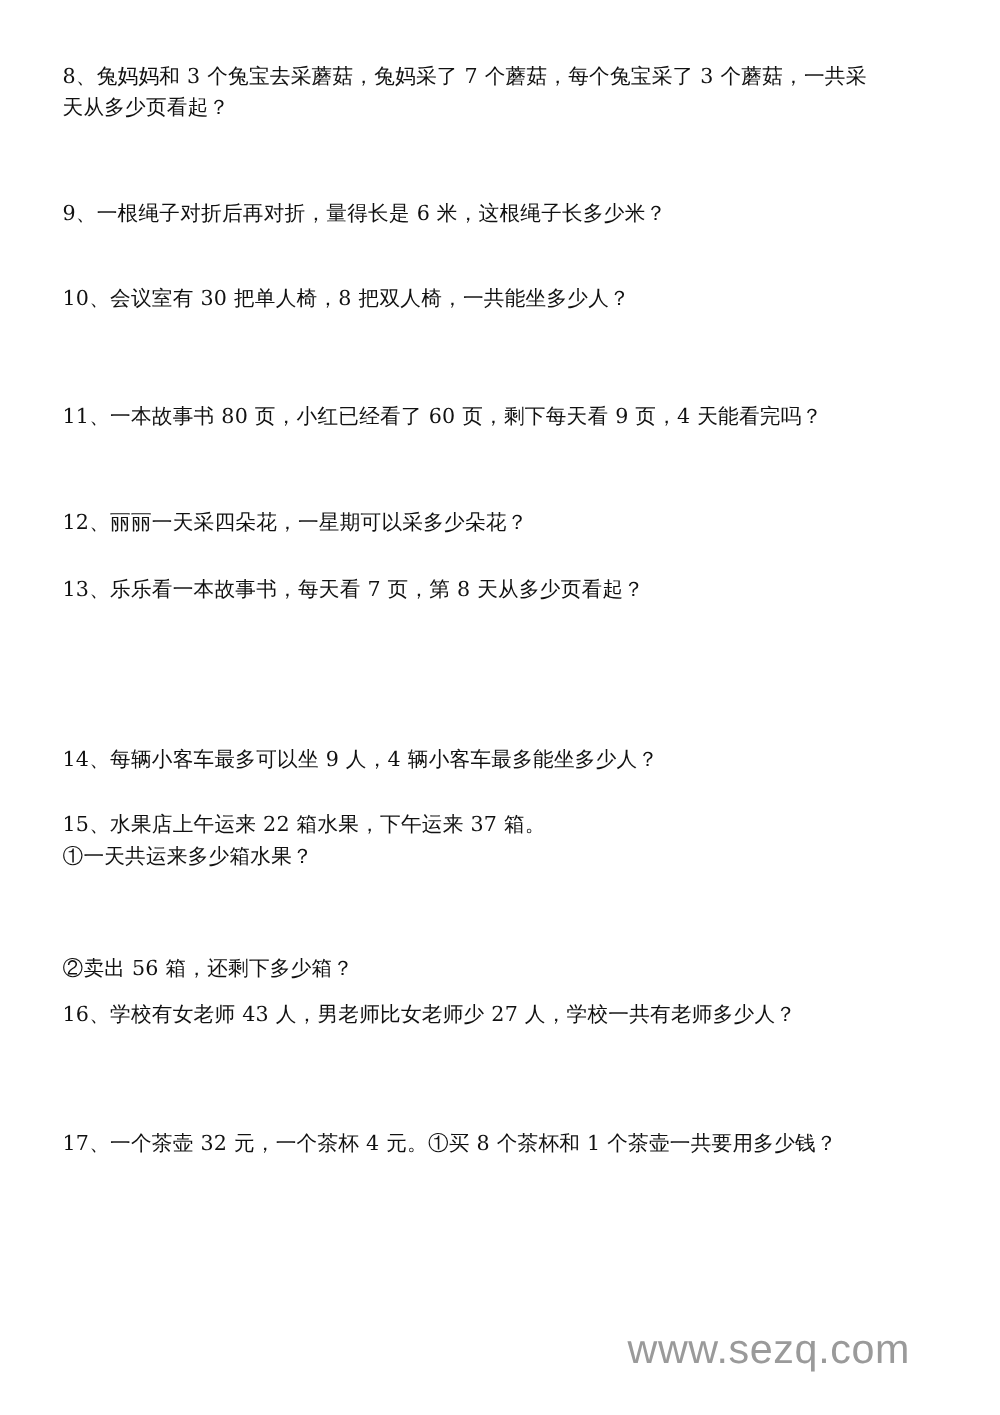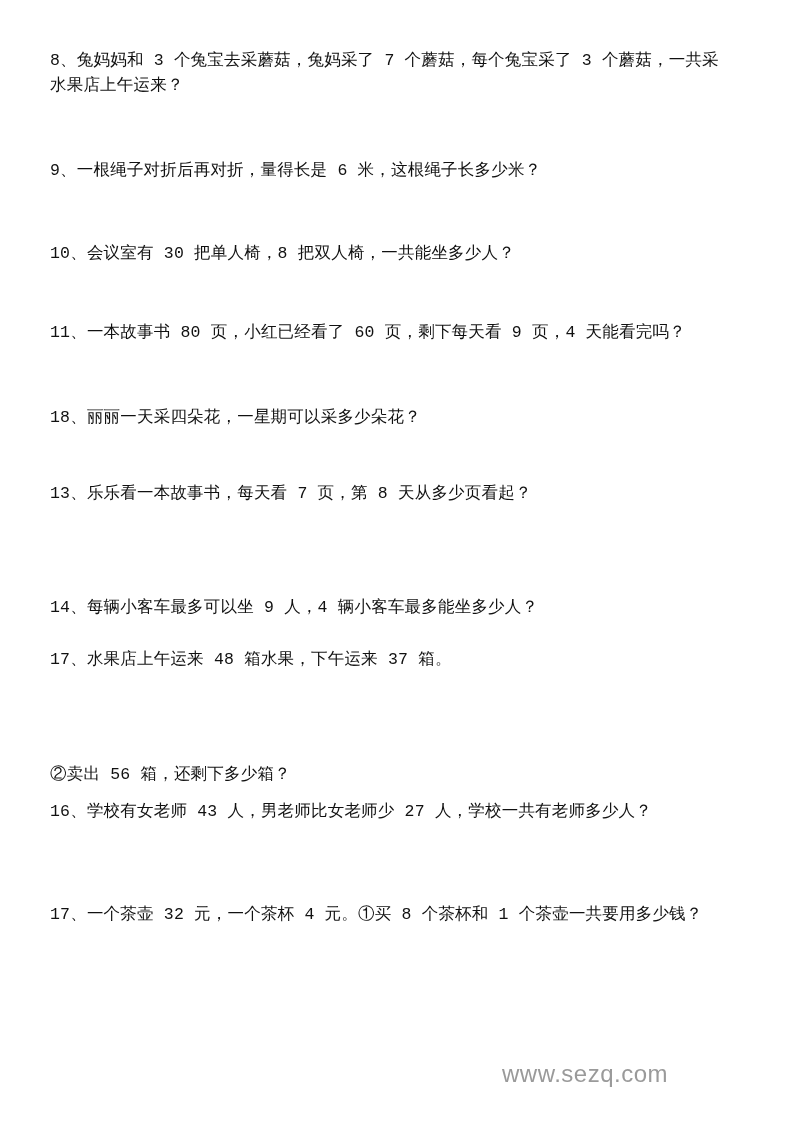--- a/index.html
+++ b/index.html
@@ -6,57 +6,57 @@
   body {
     width: 800px; height: 1132px; position: relative; overflow: hidden;
     font-family: "DejaVu Serif", "Liberation Serif", serif;
     color: #111111;
   }
   .page { position: absolute; left: 50px; top: 0; width: 720px; }
   .q {
     position: absolute; left: 0; width: 720px;
     font-size: 16.5px; line-height: 25px; letter-spacing: 0.2px;
     white-space: normal;
-    font-family: Liberation Mono, monospace;
   }
   .line { display: block; white-space: nowrap; }
   .watermark {
     position: absolute; left: 502px; top: 1060px;
     font-family: "Liberation Sans", "DejaVu Sans", sans-serif;
-    font-size: 24px; color: #9a9a9a; letter-spacing: 0.5px;
+    font-size: 33px; color: #9a9a9a; letter-spacing: 0.5px;
   }
 </style>
 </head>
 <body>
 
 <div class="page">
   <div class="q" style="top:48px">
     <span class="line">8、兔妈妈和 3 个兔宝去采蘑菇，兔妈采了 7 个蘑菇，每个兔宝采了 3 个蘑菇，一共采</span>
-    <span class="line">水果店上午运来？</span>
+    <span class="line">天从多少页看起？</span>
   </div>
   <div class="q" style="top:158px">
     <span class="line">9、一根绳子对折后再对折，量得长是 6 米，这根绳子长多少米？</span>
   </div>
-  <div class="q" style="top:241px">
+  <div class="q" style="top:226px">
     <span class="line">10、会议室有 30 把单人椅，8 把双人椅，一共能坐多少人？</span>
   </div>
   <div class="q" style="top:320px">
     <span class="line">11、一本故事书 80 页，小红已经看了 60 页，剩下每天看 9 页，4 天能看完吗？</span>
   </div>
   <div class="q" style="top:405px">
-    <span class="line">18、丽丽一天采四朵花，一星期可以采多少朵花？</span>
+    <span class="line">12、丽丽一天采四朵花，一星期可以采多少朵花？</span>
   </div>
-  <div class="q" style="top:481px">
+  <div class="q" style="top:459px">
     <span class="line">13、乐乐看一本故事书，每天看 7 页，第 8 天从多少页看起？</span>
   </div>
   <div class="q" style="top:595px">
     <span class="line">14、每辆小客车最多可以坐 9 人，4 辆小客车最多能坐多少人？</span>
   </div>
   <div class="q" style="top:647px">
-    <span class="line">17、水果店上午运来 48 箱水果，下午运来 37 箱。</span>
+    <span class="line">15、水果店上午运来 22 箱水果，下午运来 37 箱。</span>
+    <span class="line">①一天共运来多少箱水果？</span>
   </div>
   <div class="q" style="top:762px">
     <span class="line">②卖出 56 箱，还剩下多少箱？</span>
   </div>
   <div class="q" style="top:799px">
     <span class="line">16、学校有女老师 43 人，男老师比女老师少 27 人，学校一共有老师多少人？</span>
   </div>
   <div class="q" style="top:902px">
     <span class="line">17、一个茶壶 32 元，一个茶杯 4 元。①买 8 个茶杯和 1 个茶壶一共要用多少钱？</span>
   </div>

